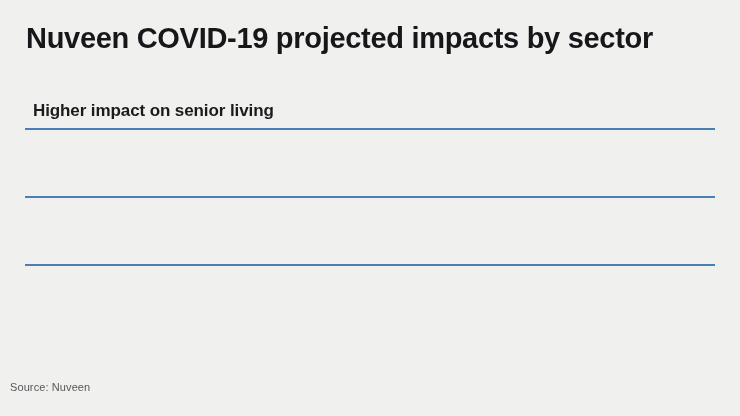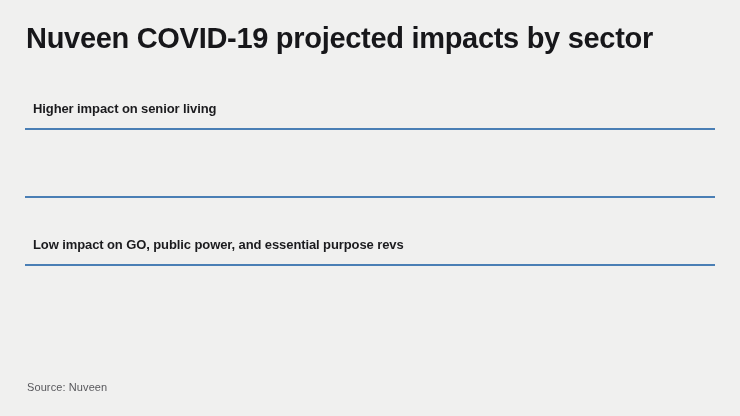--- a/index.html
+++ b/index.html
@@ -37,37 +37,37 @@
     width: 740px;
   }
   .row {
     position: relative;
     height: 68px;
   }
   .row-label {
     position: absolute;
     left: 33px;
     top: 5px;
-    font-size: 13px;
+    font-size: 17px;
     font-weight: 600;
     color: #1b1b1e;
     letter-spacing: -0.1px;
     white-space: nowrap;
   }
   .row-rule {
     position: absolute;
     left: 25px;
     top: 32px;
     width: 690px;
     height: 2px;
     background: #4a7fb5;
   }
   .source {
     position: absolute;
-    left: 27px;
+    left: 10px;
     top: 381px;
     font-size: 11px;
     color: #58585c;
     letter-spacing: 0.1px;
   }
 </style>
 </head>
 <body>
 
 <div class="slide">
@@ -80,21 +80,20 @@
       <div class="row-label">Higher impact on senior living</div>
       <div class="row-rule"></div>
     </div>
 
     <div class="row">
       <div class="row-rule"></div>
     </div>
 
 
     <div class="row">
-      <div class="row-label">Low impact on GO, public power, and essential purpose revs</div>
       <div class="row-rule"></div>
     </div>
 
   </div>
 
   <div class="source">Source: Nuveen</div>
 
 </div>
 
 </body></html>

